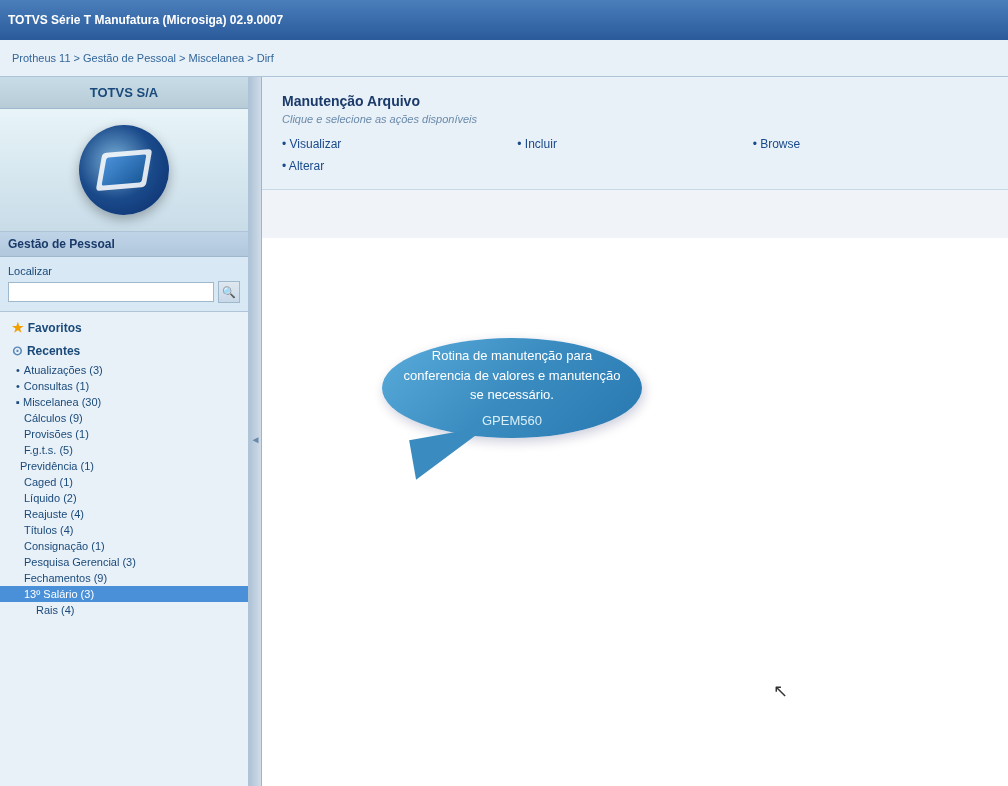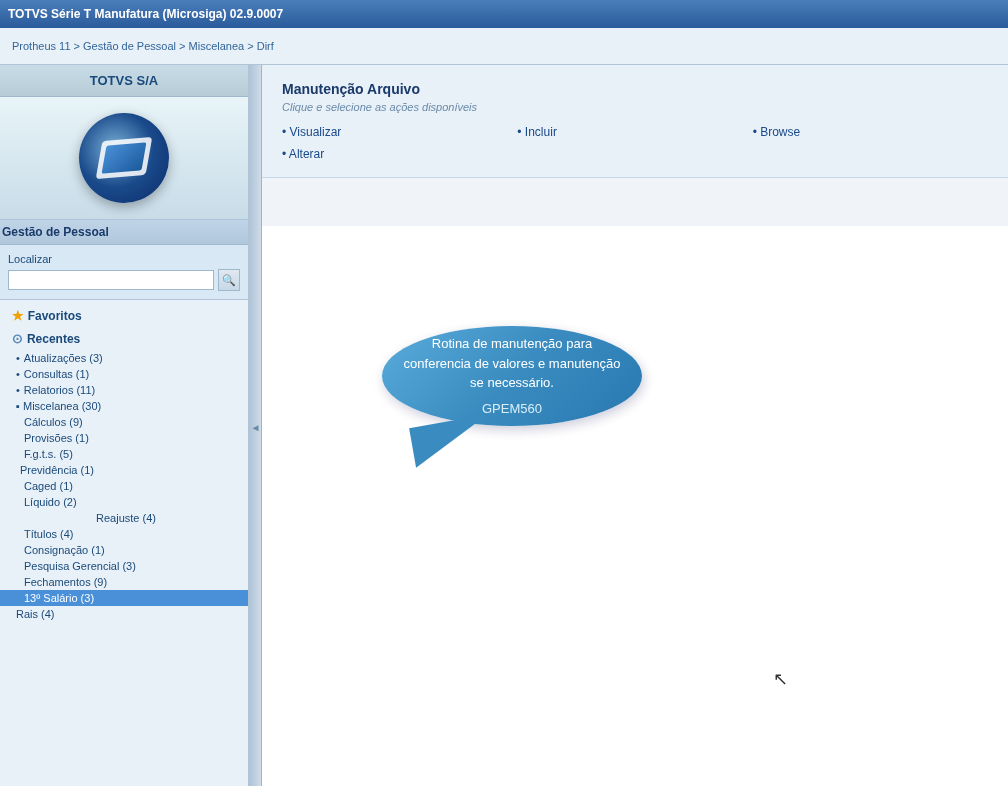--- a/index.html
+++ b/index.html
@@ -9,21 +9,21 @@
       font-family: Tahoma, Arial, sans-serif;
       font-size: 12px;
       background: #d4d0c8;
       overflow: hidden;
     }
 
     
     #titlebar {
       background: linear-gradient(to bottom, #4a7ebb, #2a5a9a);
       color: white;
-      height: 28px;
+      height: 40px;
       display: flex;
       align-items: center;
       padding: 0 8px;
       font-size: 12px;
       font-weight: bold;
     }
 
     
     #main-window {
       display: flex;
@@ -326,21 +326,21 @@
       <div id="sidebar-header">
         <span>TOTVS S/A</span>
       </div>
 
       <div id="logo-area">
         <div class="logo-circle">
           <div class="logo-inner"></div>
         </div>
       </div>
 
-      <div id="sidebar-module" style="background:linear-gradient(to bottom,#c0d4e8,#b0c8dc);padding:5px 2px;font-weight:bold;font-size:12px;color:#1a3a6a;border-bottom:1px solid #a0b8cc;">
+      <div id="sidebar-module" style="background:linear-gradient(to bottom,#c0d4e8,#b0c8dc);padding:5px 8px;font-weight:bold;font-size:12px;color:#1a3a6a;border-bottom:1px solid #a0b8cc;">
         <span>Gestão de Pessoal</span>
       </div>
 
       <div id="search-area">
         <div id="search-label">Localizar</div>
         <div id="search-row">
           <input id="search-input" type="text" style="flex: 1 1 0%; height: 20px; border: 1px solid rgb(160, 184, 204); padding: 2px 4px; font-size: 11px;">
           <button id="search-btn" style="width:22px;height:22px;background:linear-gradient(to bottom,#e0e8f0,#c8d8e8);border:1px solid #a0b8cc;cursor:pointer;font-size:11px;">
             <span>🔍</span>
           </button>
@@ -358,35 +358,34 @@
 
         <div class="nav-section">
           <div class="nav-section-header">
             <span class="clock-icon">⊙</span>
             <span>Recentes</span>
           </div>
         </div>
 
         <div class="nav-item" style="padding-left:16px;"><span class="bullet">•</span><span>Atualizações (3)</span></div>
         <div class="nav-item" style="padding-left:16px;"><span class="bullet">•</span><span>Consultas (1)</span></div>
-        <div class="nav-item" style="padding-left:16px;"><span class="bullet">•</span><span>Relatorios (11)</span></div>
         <div class="nav-item" style="padding-left:16px;"><span class="arrow-bullet">▪</span> <span>Miscelanea (30)</span></div>
         <div class="nav-item" style="padding-left:24px;"><span>Cálculos (9)</span></div>
         <div class="nav-item" style="padding-left:24px;"><span>Provisões (1)</span></div>
         <div class="nav-item" style="padding-left:24px;"><span>F.g.t.s. (5)</span></div>
         <div class="nav-item" style=""><span>Previdência (1)</span></div>
         <div class="nav-item" style="padding-left:24px;"><span>Caged (1)</span></div>
         <div class="nav-item" style="padding-left:24px;"><span>Líquido (2)</span></div>
-        <div class="nav-item" style="padding-left:24px;text-align:center;"><span>Reajuste (4)</span></div>
+        <div class="nav-item" style="padding-left:24px;"><span>Reajuste (4)</span></div>
         <div class="nav-item" style="padding-left:24px;"><span>Títulos (4)</span></div>
         <div class="nav-item" style="padding-left:24px;"><span>Consignação (1)</span></div>
         <div class="nav-item" style="padding-left:24px;"><span>Pesquisa Gerencial (3)</span></div>
         <div class="nav-item" style="padding-left:24px;"><span>Fechamentos (9)</span></div>
         <div class="nav-item highlighted" style="padding-left:24px;"><span>13º Salário (3)</span></div>
-        <div class="nav-item" style="padding-left:16px;"><span>Rais (4)</span></div>
+        <div class="nav-item" style="padding-left:36px;"><span>Rais (4)</span></div>
       </div>
     </div>
 
     <div id="scroll-handle">
       <span>◄</span>
     </div>
 
     <div id="content-panel">
 
       <div id="action-panel">

